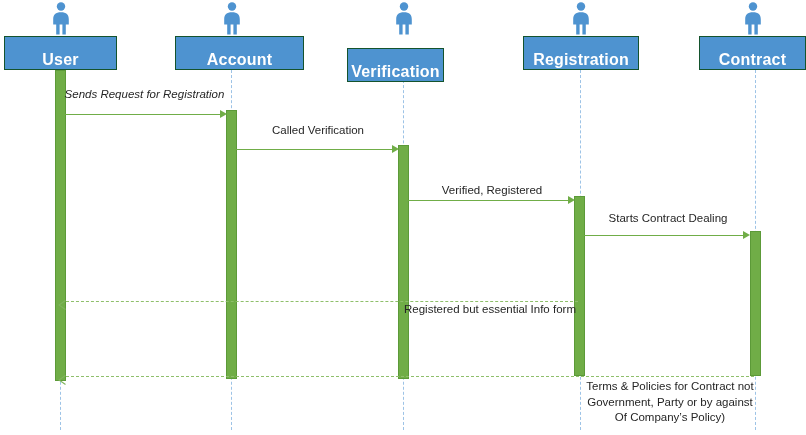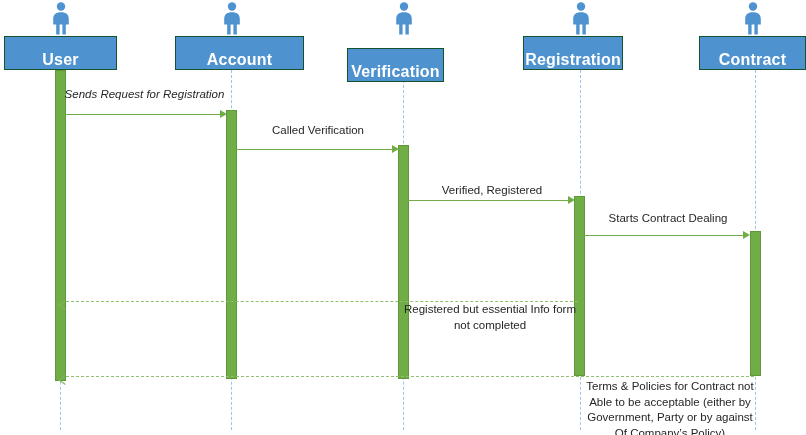--- a/index.html
+++ b/index.html
@@ -155,21 +155,21 @@
     </div>
   </div>
 
   <div class="participant" style="left:523px; width:116px;">
     <span class="actor-icon">
       <svg viewBox="0 0 26 33" width="26" height="33" xmlns="http://www.w3.org/2000/svg">
         <circle cx="13" cy="4.5" r="4.2" fill="#4E93D0"></circle>
         <path d="M13 10.2 C7.6 10.2 5.2 12.6 5.2 17.4 L5.2 22.6 L8.2 22.6 L8.2 32.6 L11.6 32.6 L11.6 22.6 L14.4 22.6 L14.4 32.6 L17.8 32.6 L17.8 22.6 L20.8 22.6 L20.8 17.4 C20.8 12.6 18.4 10.2 13 10.2 Z" fill="#4E93D0"></path>
       </svg>
     </span>
-    <div class="head-box" style="width:100px;">
+    <div class="head-box" style="width:116px;">
       <span class="head-label">Registration</span>
     </div>
   </div>
 
   <div class="participant" style="left:699px; width:107px;">
     <span class="actor-icon">
       <svg viewBox="0 0 26 33" width="26" height="33" xmlns="http://www.w3.org/2000/svg">
         <circle cx="13" cy="4.5" r="4.2" fill="#4E93D0"></circle>
         <path d="M13 10.2 C7.6 10.2 5.2 12.6 5.2 17.4 L5.2 22.6 L8.2 22.6 L8.2 32.6 L11.6 32.6 L11.6 22.6 L14.4 22.6 L14.4 32.6 L17.8 32.6 L17.8 22.6 L20.8 22.6 L20.8 17.4 C20.8 12.6 18.4 10.2 13 10.2 Z" fill="#4E93D0"></path>
       </svg>
@@ -210,23 +210,21 @@
 
   <div class="msg-line dashed" style="left:66px; top:376px; width:688px;"></div>
   <span class="arrow-left-open" style="left:58px; top:371px;">
     <svg viewBox="0 0 8 10" width="8" height="10" xmlns="http://www.w3.org/2000/svg">
       <path d="M7.5 0.5 L1 5 L7.5 9.5" fill="none" stroke="#7FB45C" stroke-width="1.2"></path>
     </svg>
   </span>
 
   <div class="note" style="left:400px; top:302px; width:180px;">
     <div>Registered but essential Info form</div>
-    <div>not completed</div>
   </div>
 
   <div class="note" style="left:570px; top:379px; width:200px;">
     <div>Terms &amp; Policies for Contract not</div>
-    <div>Able to be acceptable (either by</div>
     <div>Government, Party or by against</div>
     <div>Of Company’s Policy)</div>
   </div>
 
 </div>
 
 </body></html>

